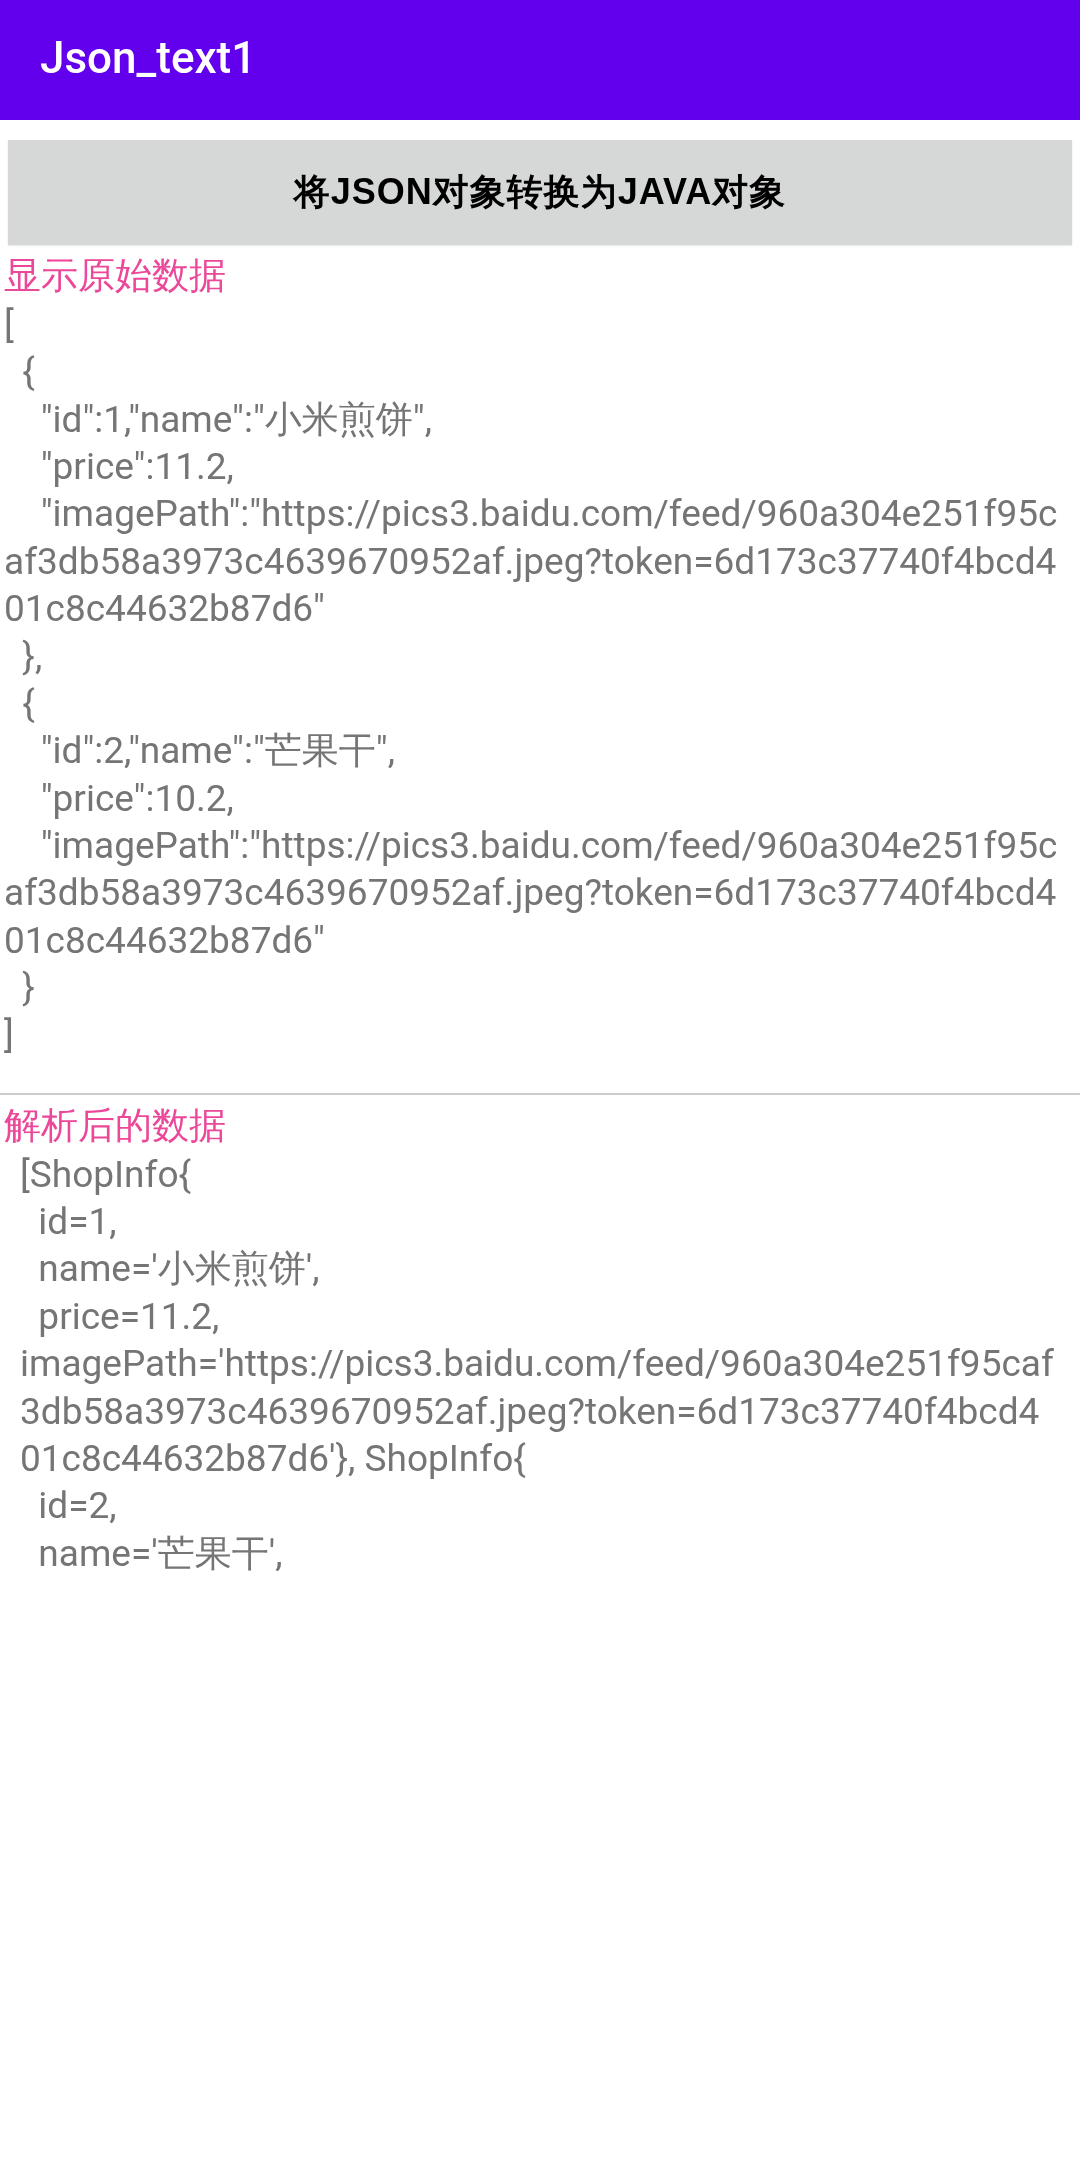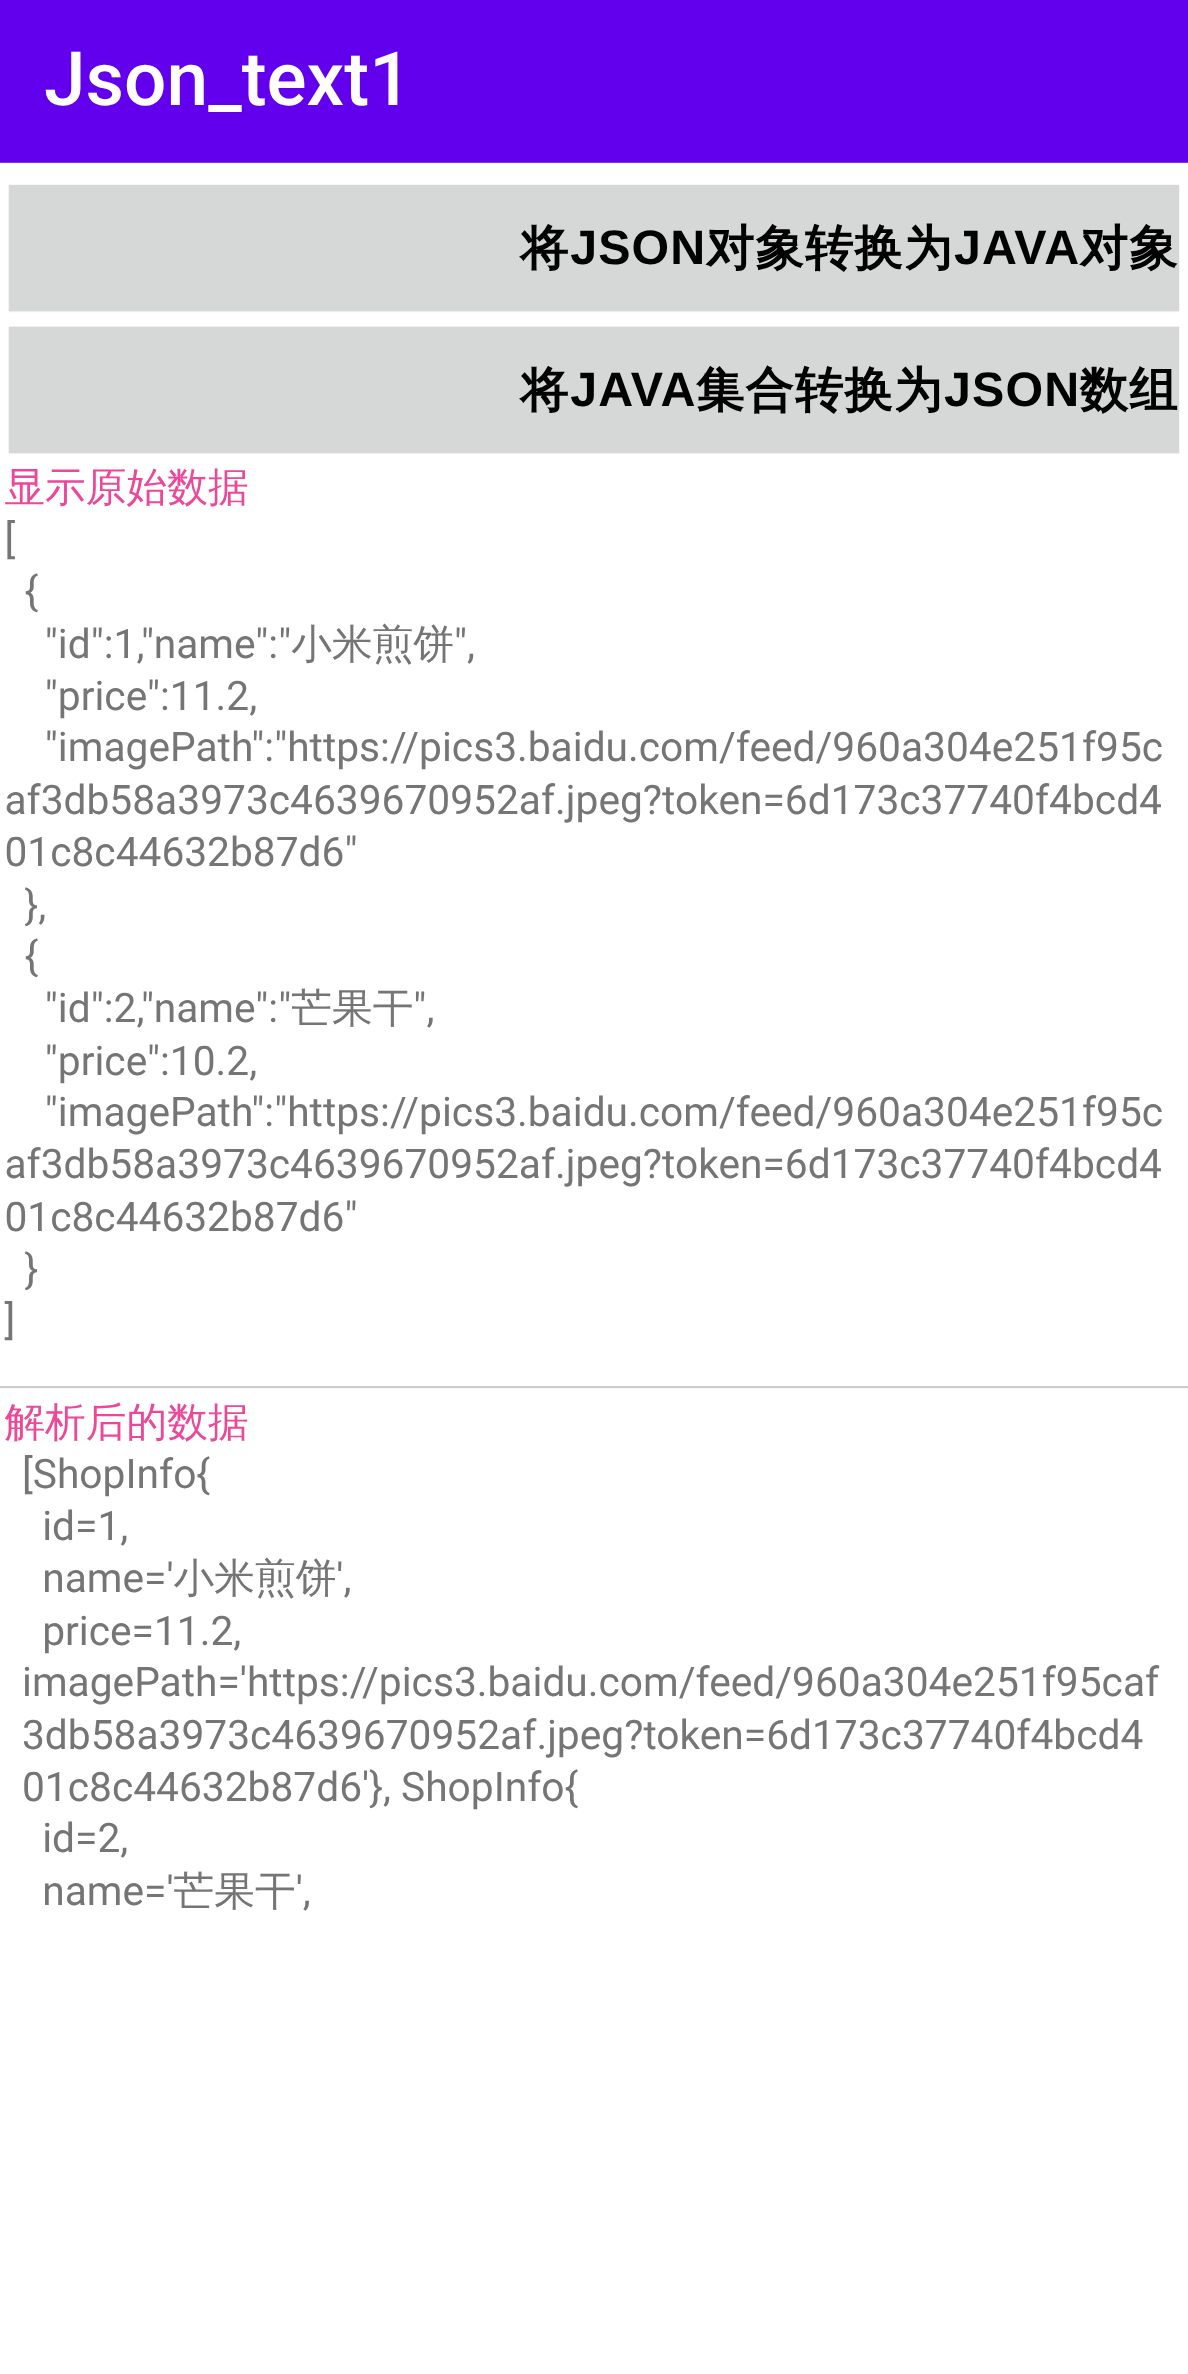--- a/index.html
+++ b/index.html
@@ -11,37 +11,37 @@
       font-family: -apple-system, BlinkMacSystemFont, "Segoe UI", Roboto, Helvetica, Arial, sans-serif;
       background: #ffffff;
       width: 1080px;
       height: 2158px;
       overflow: hidden;
     }
     .app-bar {
       background: #6200EE;
       color: #ffffff;
       padding: 32px 40px 36px 40px;
-      font-size: 68px;
+      font-size: 44px;
       font-weight: 500;
     }
     .button-container {
       padding: 6px 8px 0 8px;
     }
     .btn {
       display: block;
       width: 100%;
       background: #d6d7d7;
       border: none;
       color: #000000;
-      font-size: 44px;
+      font-size: 36px;
       font-weight: 700;
       padding: 28px 0;
       margin-top: 14px;
-      text-align: right;
+      text-align: center;
       cursor: pointer;
       letter-spacing: 1px;
       box-shadow: 0 1px 2px rgba(0,0,0,0.1);
     }
     .section-label {
       color: #ec4899;
       font-size: 37px;
       font-weight: 400;
       padding: 0 4px;
       margin-top: 6px;
@@ -72,21 +72,20 @@
   </style>
 </head>
 <body>
 
 <div class="app-bar">
   <span>Json_text1</span>
 </div>
 
 <div class="button-container">
   <button class="btn">将JSON对象转换为JAVA对象</button>
-  <button class="btn">将JAVA集合转换为JSON数组</button>
 </div>
 
 <div class="section-label">显示原始数据</div>
 <div class="raw-data">[
   {
     "id":1,"name":"小米煎饼",
     "price":11.2,
     "imagePath":"https://pics3.baidu.com/feed/960a304e251f95caf3db58a3973c4639670952af.jpeg?token=6d173c37740f4bcd401c8c44632b87d6"
   },
   {

